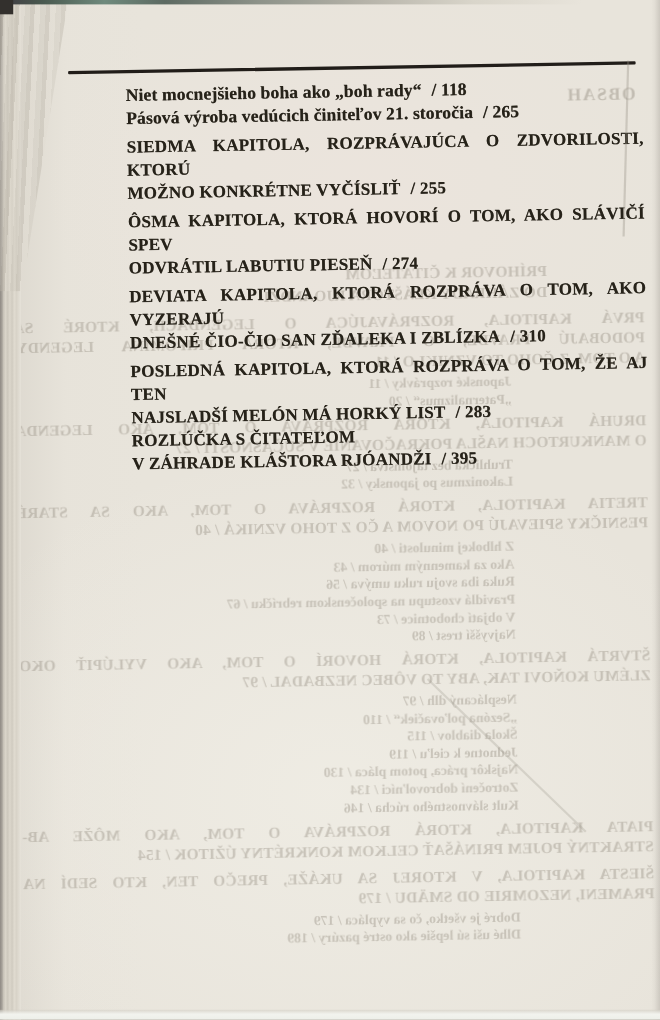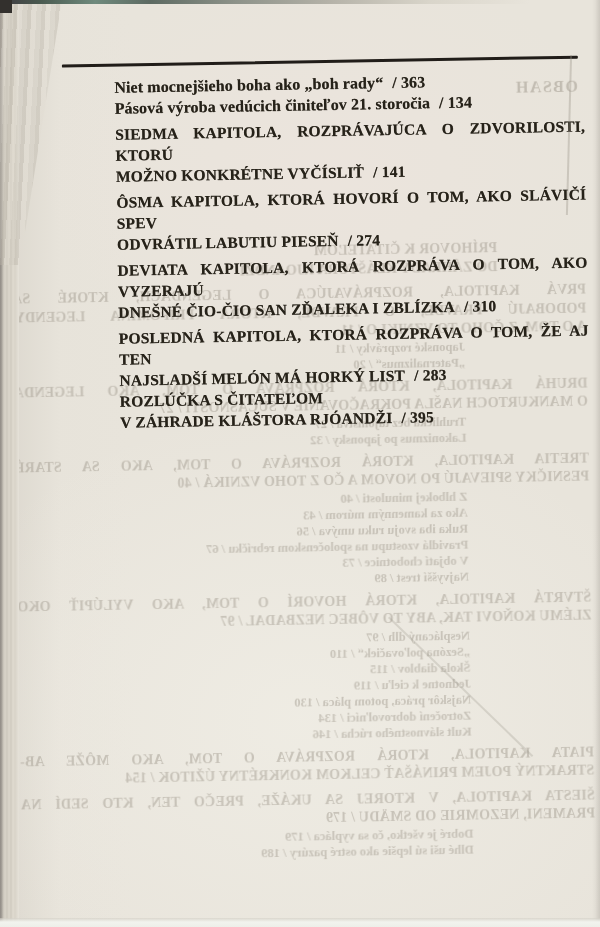--- a/index.html
+++ b/index.html
@@ -105,28 +105,28 @@
         </div>
         <div class="g-block">
           <div class="g-line g-caps">ŠIESTA KAPITOLA, V KTOREJ SA UKÁŽE, PREČO TEN, KTO SEDÍ NA</div>
           <div class="g-line g-capsend">PRAMENI, NEZOMRIE OD SMÄDU / 179</div>
           <div class="g-line g-small">Dobré je všetko, čo sa vypláca / 179</div>
           <div class="g-line g-small">Dlhé uši sú lepšie ako ostré pazúry / 189</div>
         </div>
       </div>
     <div id="toc">
         <div class="entry entry-minor">
-          <div class="line"><span class="t">Niet mocnejšieho boha ako „boh rady“</span><span class="pg">/ 363</span></div>
+          <div class="line"><span class="t">Niet mocnejšieho boha ako „boh rady“</span><span class="pg">/ 118</span></div>
         </div>
         <div class="entry entry-minor">
-          <div class="line"><span class="t">Pásová výroba vedúcich činiteľov 21. storočia</span><span class="pg">/ 134</span></div>
+          <div class="line"><span class="t">Pásová výroba vedúcich činiteľov 21. storočia</span><span class="pg">/ 265</span></div>
         </div>
         <div class="entry entry-chapter">
           <div class="line just"><span class="t">SIEDMA KAPITOLA, ROZPRÁVAJÚCA O ZDVORILOSTI, KTORÚ</span></div>
-          <div class="line"><span class="t">MOŽNO KONKRÉTNE VYČÍSLIŤ</span><span class="pg">/ 141</span></div>
+          <div class="line"><span class="t">MOŽNO KONKRÉTNE VYČÍSLIŤ</span><span class="pg">/ 255</span></div>
         </div>
         <div class="entry entry-chapter">
           <div class="line just"><span class="t">ÔSMA KAPITOLA, KTORÁ HOVORÍ O TOM, AKO SLÁVIČÍ SPEV</span></div>
           <div class="line"><span class="t">ODVRÁTIL LABUTIU PIESEŇ</span><span class="pg">/ 274</span></div>
         </div>
         <div class="entry entry-chapter">
           <div class="line just"><span class="t">DEVIATA KAPITOLA, KTORÁ ROZPRÁVA O TOM, AKO VYZERAJÚ</span></div>
           <div class="line"><span class="t">DNEŠNÉ ČIO-ČIO SAN ZĎALEKA I ZBLÍZKA</span><span class="pg">/ 310</span></div>
         </div>
         <div class="entry entry-chapter">

